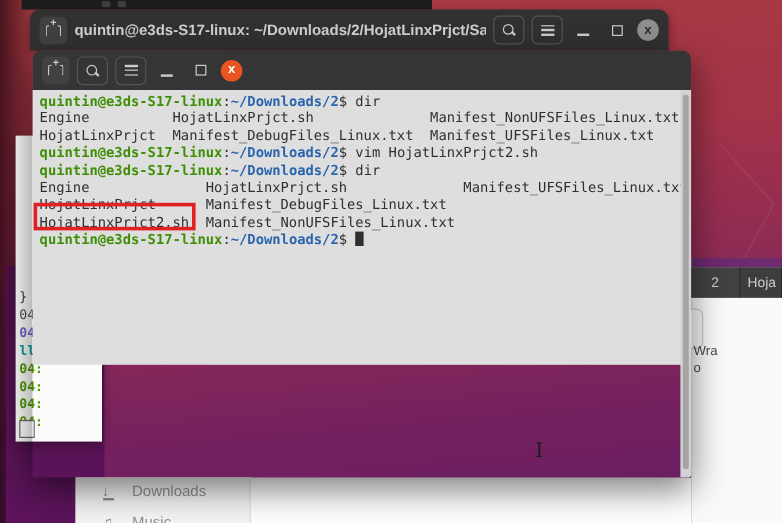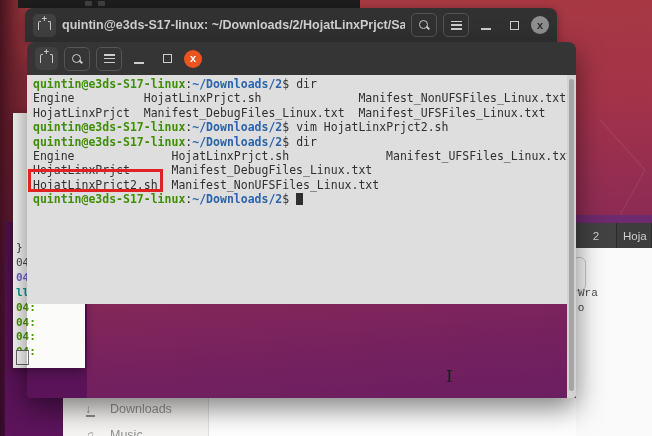--- a/index.html
+++ b/index.html
@@ -165,21 +165,21 @@
       </div>
   </div>
 
   <div class="right-editor">
     <div class="purple-strip"></div>
     <div class="tabbar" id="right-tabbar">
         <div class="tab t0">2</div>
         <div class="tab t1">Hoja</div>
       </div>
     <div class="pill"></div>
-    <div class="frag" style="top:72px;font-family:Liberation Mono, monospace;">Wra</div>
+    <div class="frag" style="top:72px;">Wra</div>
     <div class="frag" style="top:86px;">o</div>
   </div>
 
   <div class="fg-term">
     <div class="titlebar">
       <div class="newtab-btn">
         <span class="tabshape"></span>
         <span class="plus">+</span>
       </div>
       <div class="tb-btn-box">

